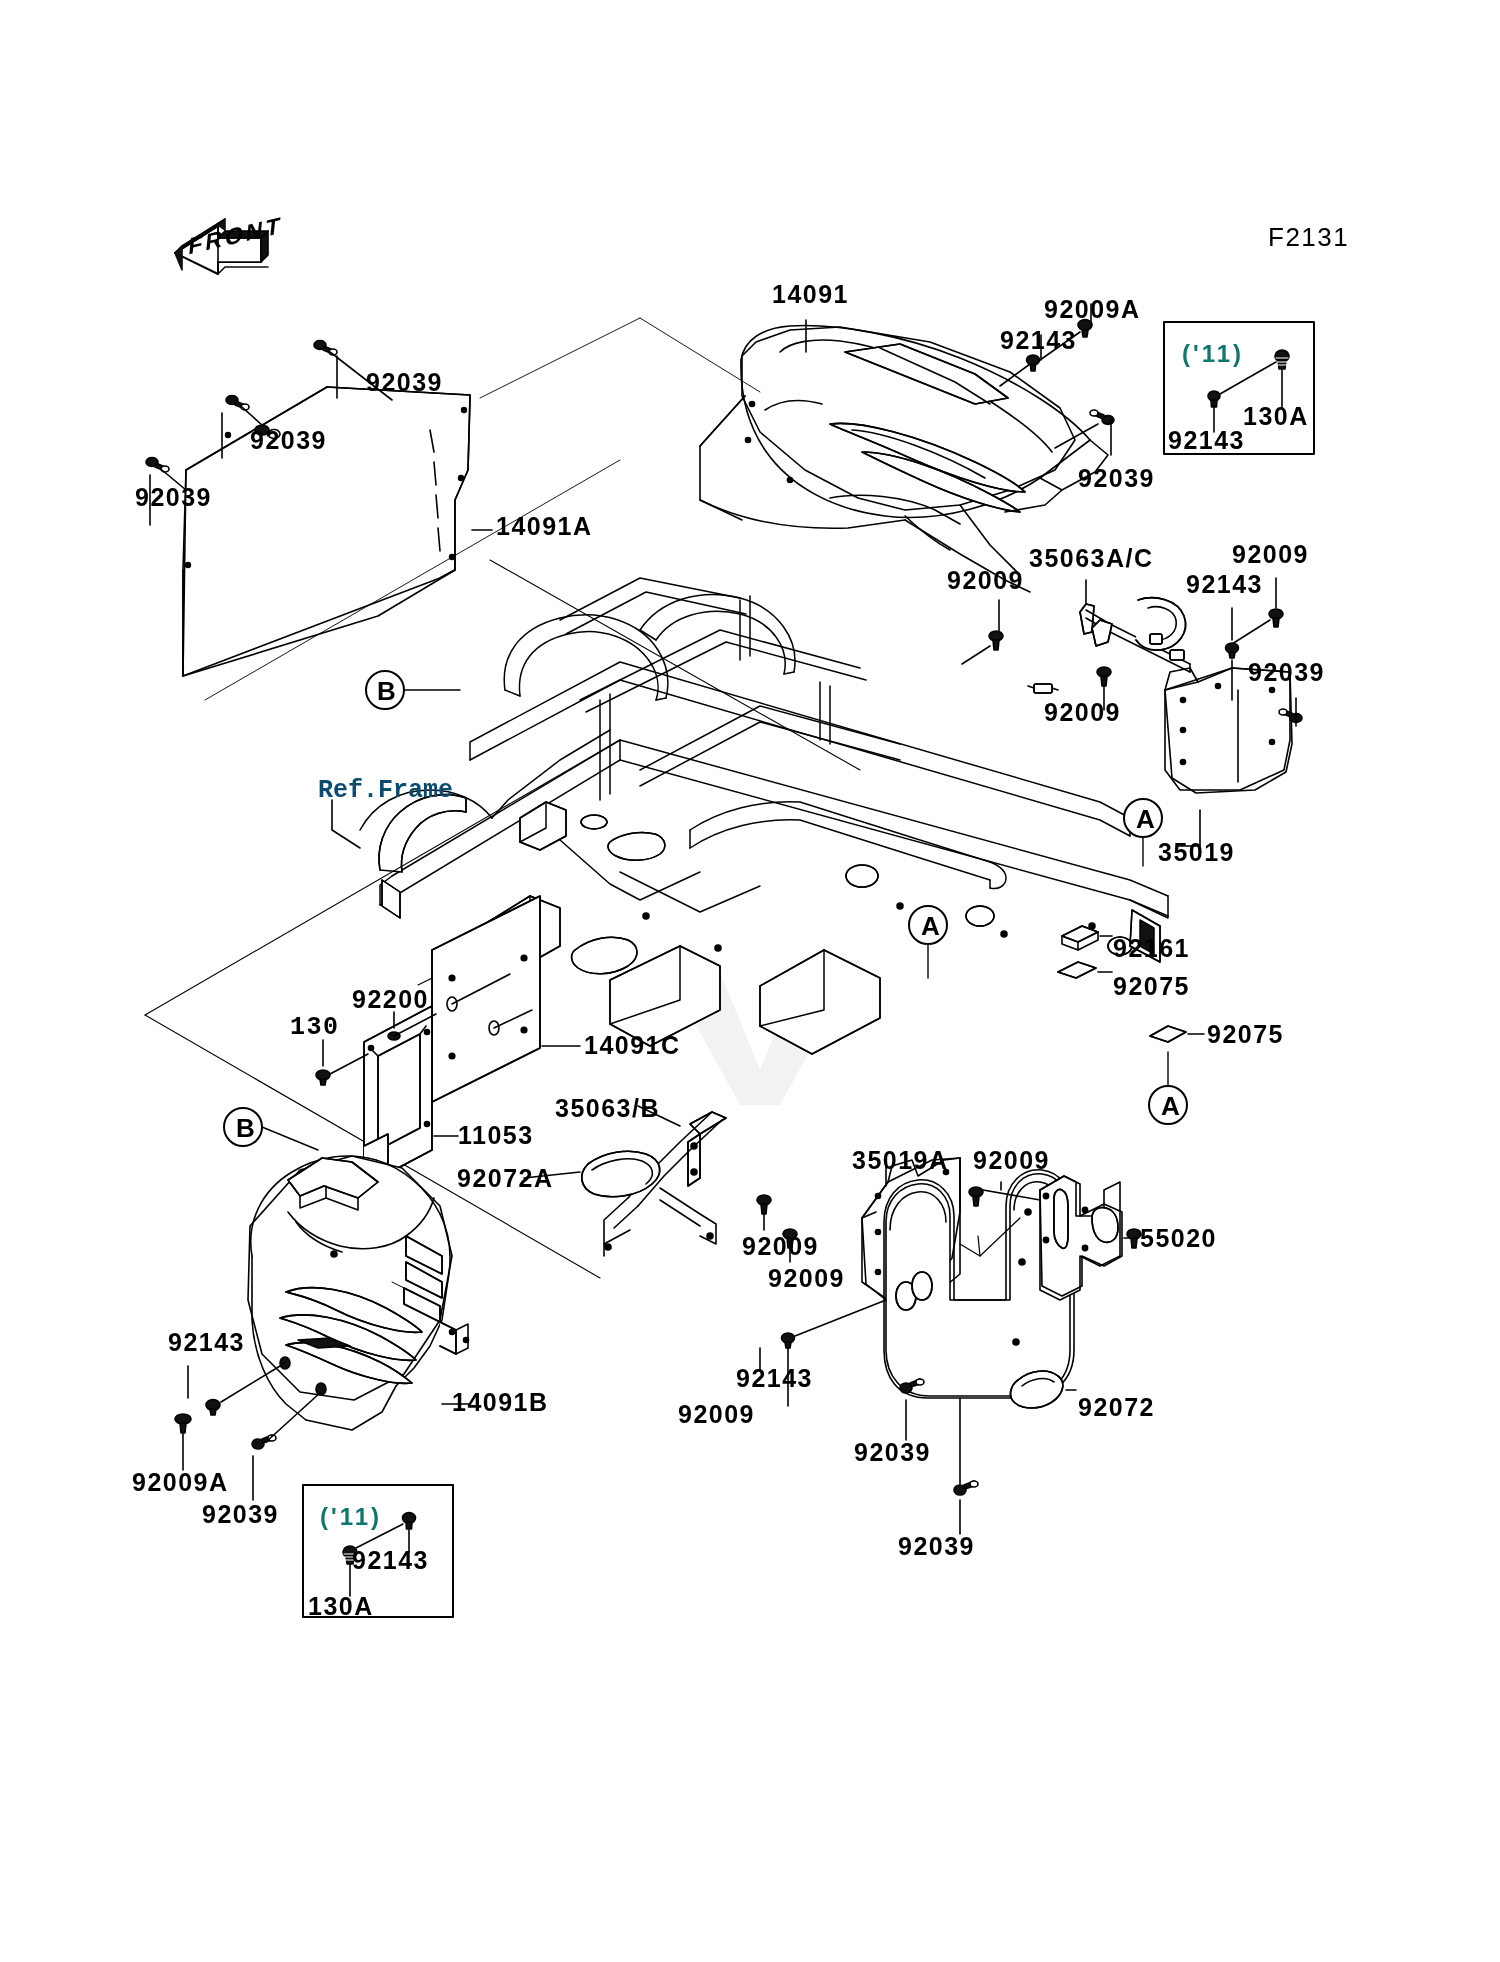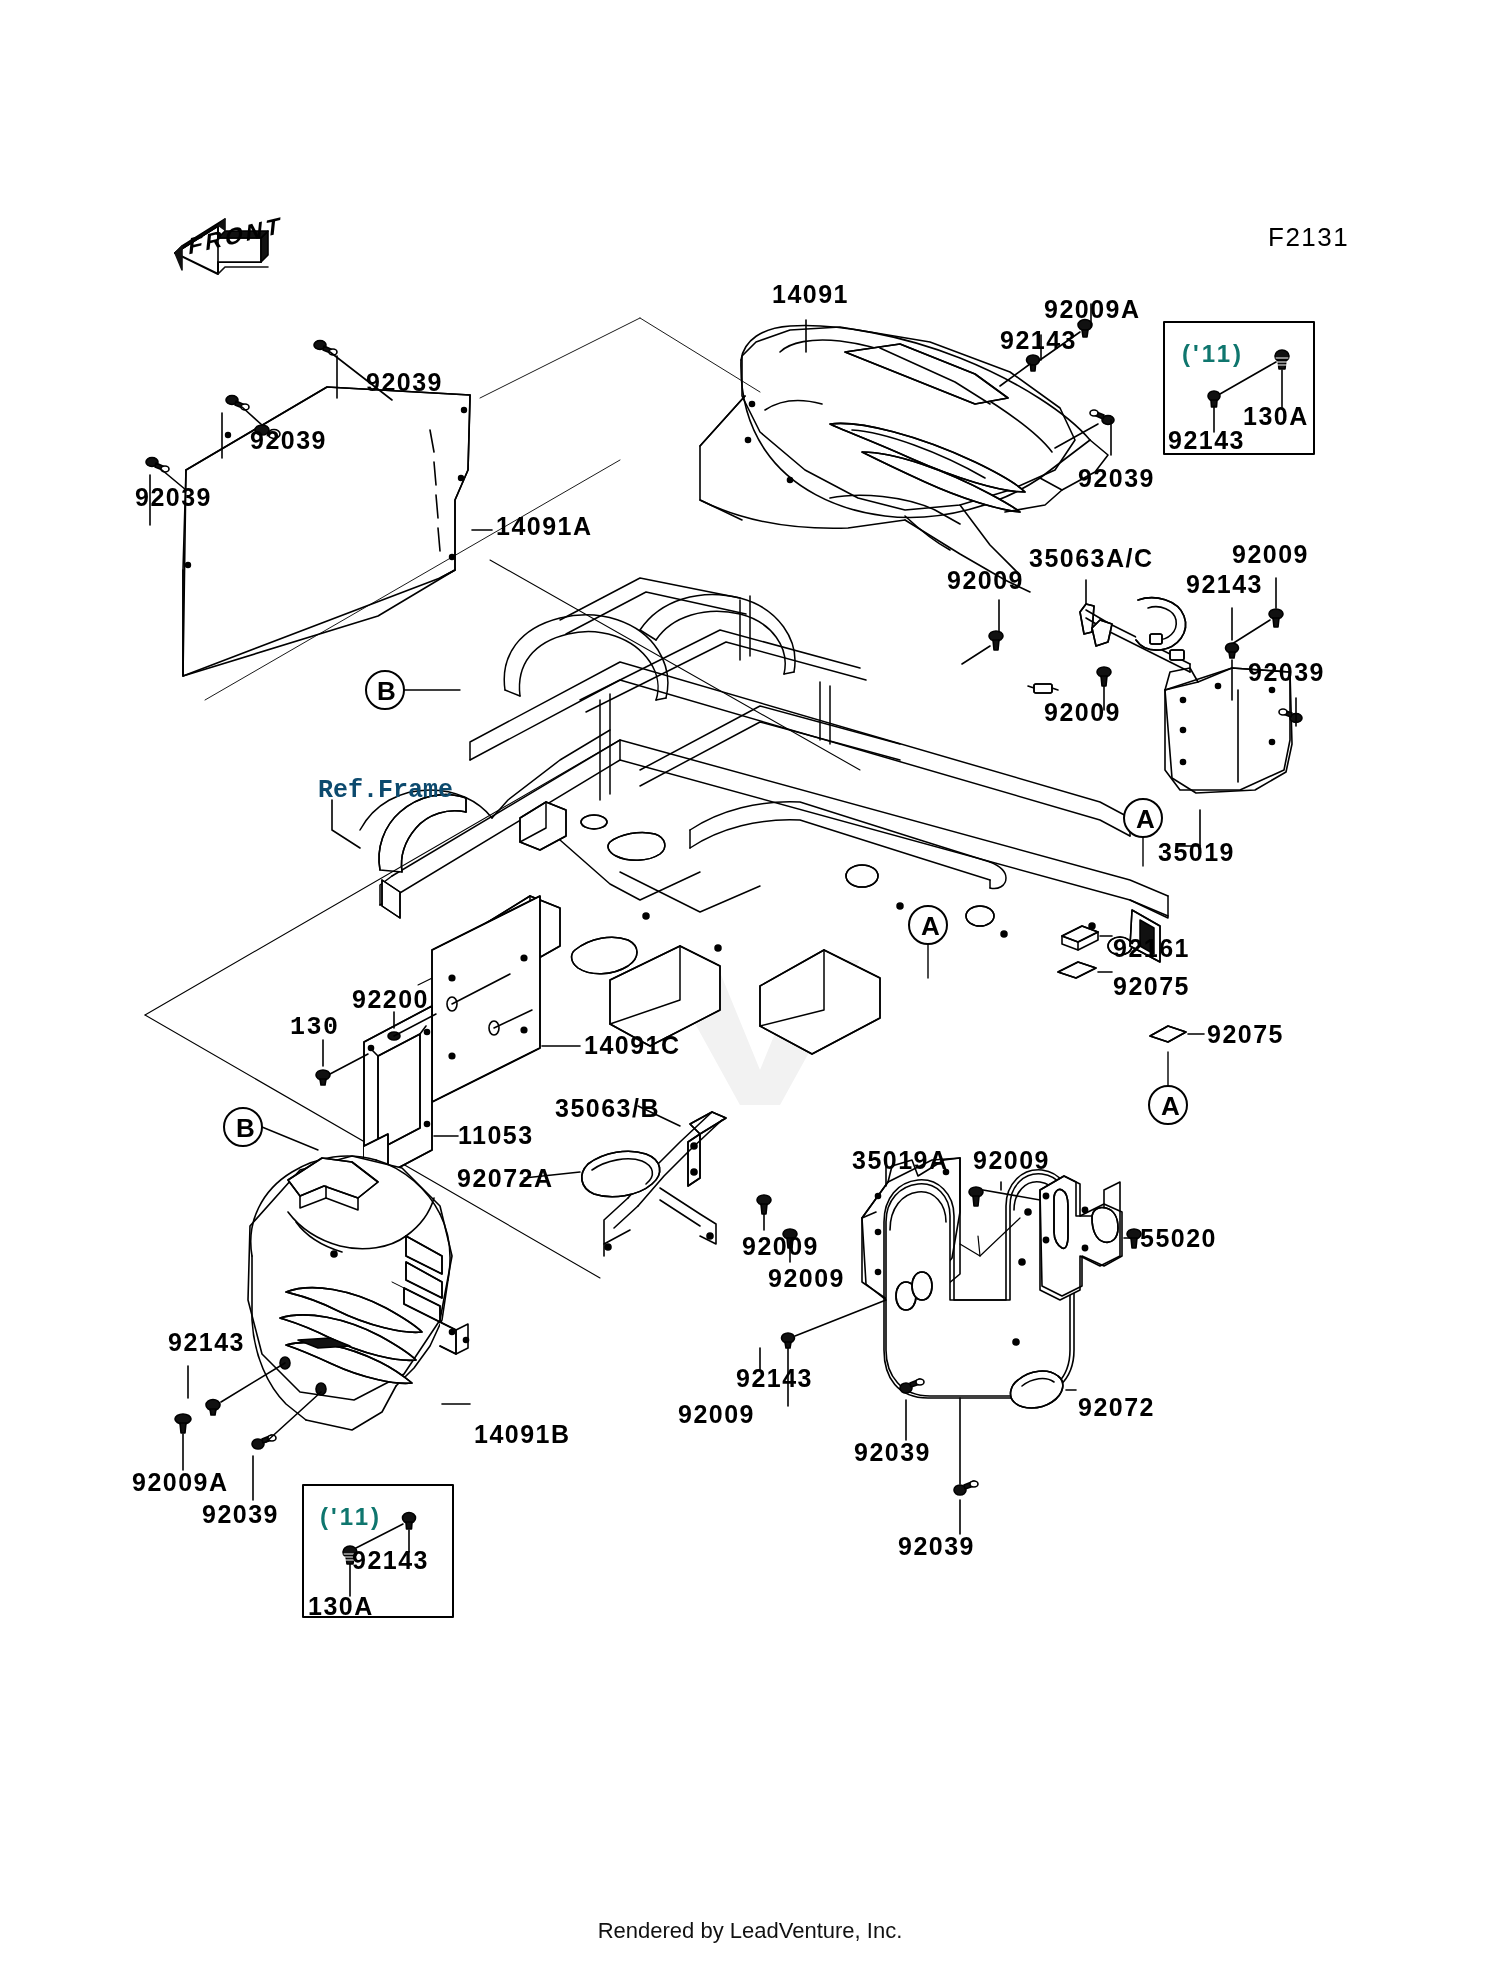--- a/index.html
+++ b/index.html
@@ -829,33 +829,32 @@
   <div class="lbl" style="left:458px;top:1123px;">11053</div>
   <div class="lbl" style="left:555px;top:1096px;">35063/B</div>
   <div class="lbl" style="left:457px;top:1166px;">92072A</div>
   <div class="lbl" style="left:852px;top:1148px;">35019A</div>
   <div class="lbl" style="left:973px;top:1148px;">92009</div>
   <div class="lbl" style="left:742px;top:1234px;">92009</div>
   <div class="lbl" style="left:768px;top:1266px;">92009</div>
   <div class="lbl" style="left:1140px;top:1226px;">55020</div>
   <div class="lbl" style="left:168px;top:1330px;">92143</div>
   <div class="lbl" style="left:736px;top:1366px;">92143</div>
-  <div class="lbl" style="left:474px;top:1390px;margin-top:32px;">14091B</div>
+  <div class="lbl" style="left:452px;top:1390px;">14091B</div>
   <div class="lbl" style="left:678px;top:1402px;">92009</div>
   <div class="lbl" style="left:1078px;top:1395px;">92072</div>
   <div class="lbl" style="left:132px;top:1470px;">92009A</div>
   <div class="lbl" style="left:202px;top:1502px;">92039</div>
   <div class="lbl" style="left:854px;top:1440px;">92039</div>
   <div class="lbl" style="left:898px;top:1534px;">92039</div>
 
   <div class="inset-year" style="left:1182px;top:340px;">('11)</div>
   <div class="lbl" style="left:1243px;top:404px;">130A</div>
   <div class="lbl" style="left:1168px;top:428px;">92143</div>
 
   <div class="inset-year" style="left:320px;top:1503px;">('11)</div>
   <div class="lbl" style="left:352px;top:1548px;">92143</div>
   <div class="lbl" style="left:308px;top:1594px;">130A</div>
 
   <div class="front-txt" style="left:190px;top:233px;font-size:23px;letter-spacing:3px;transform:skewY(-13deg) skewX(-6deg);transform-origin:left top;">FRONT</div>
 
-  <div class="footer" style="top:1918px;">Rendered by LeadVenture, Inc.</div>
 
 </div>
 
 </body></html>

